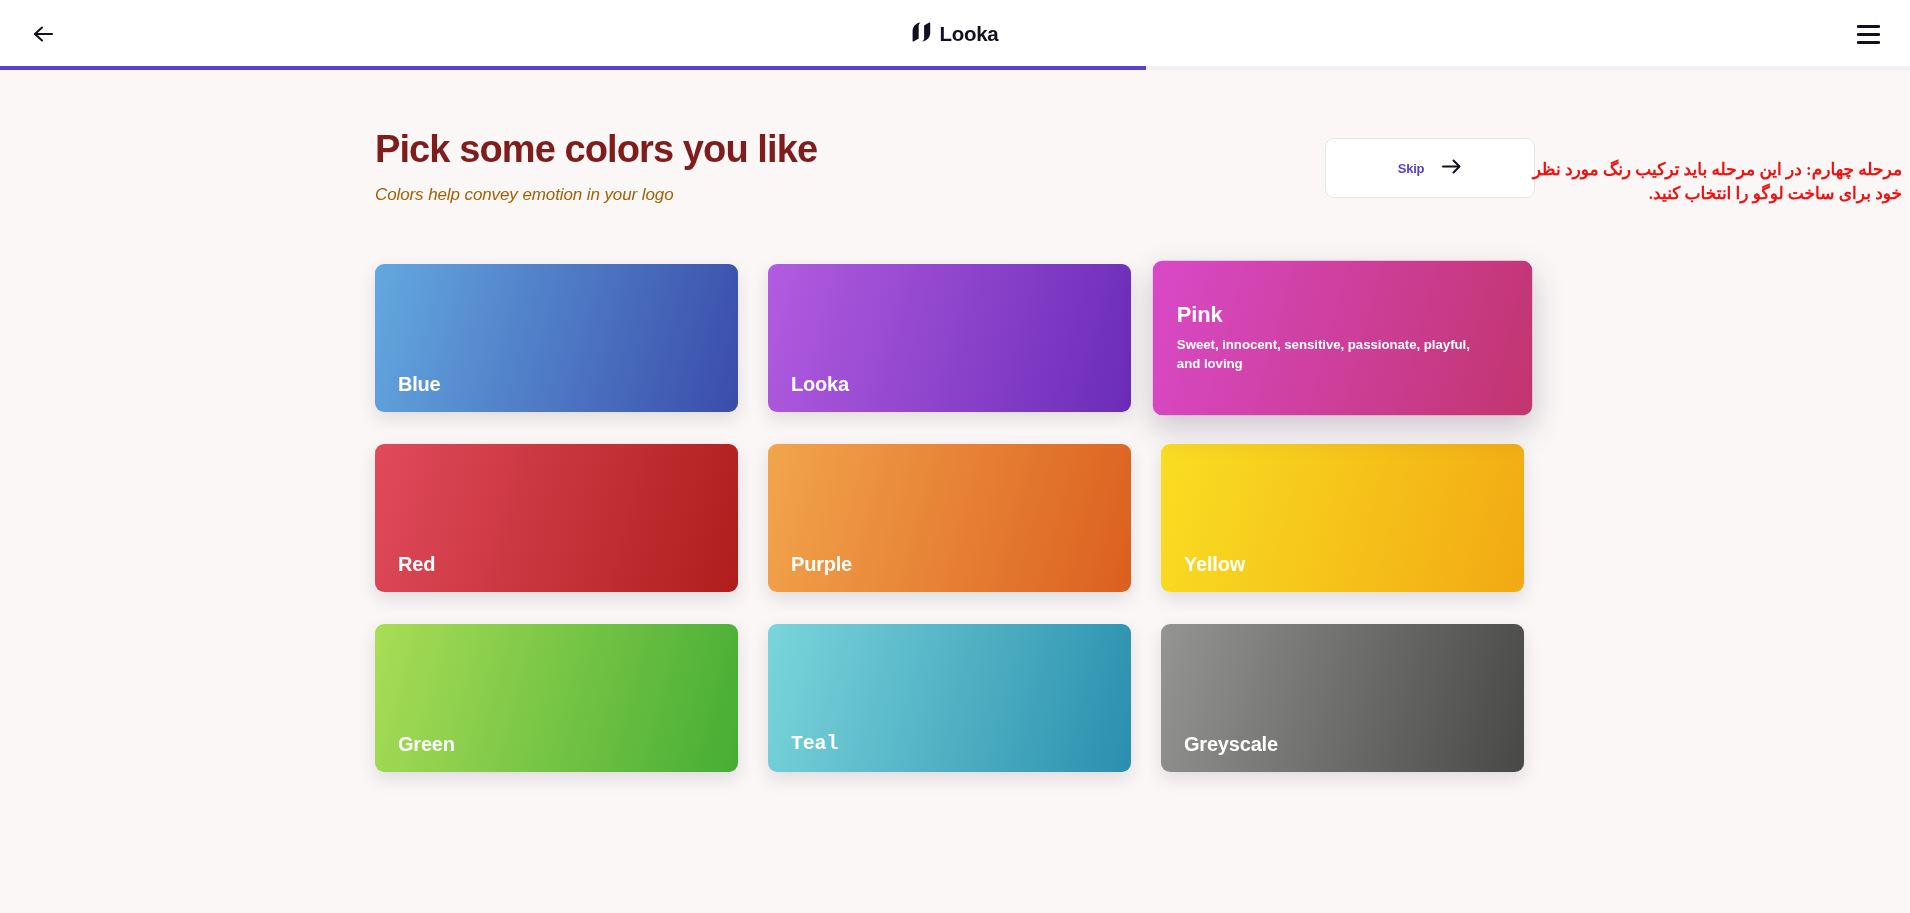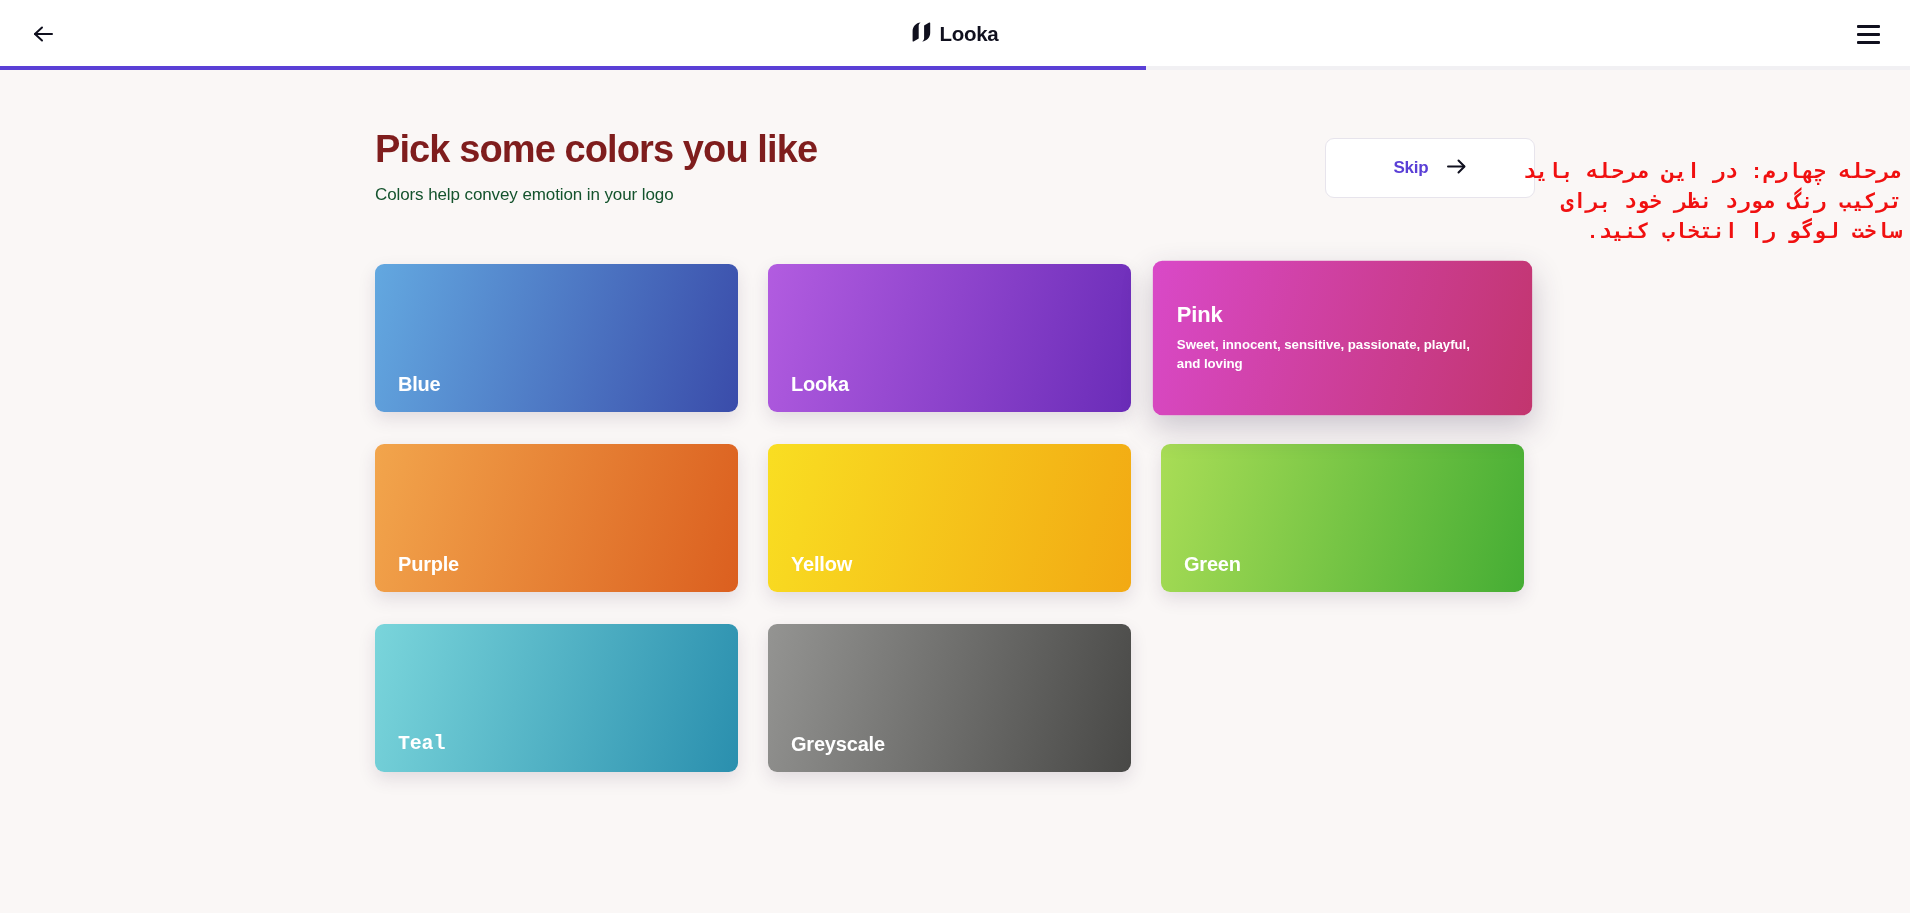--- a/index.html
+++ b/index.html
@@ -118,39 +118,40 @@
   .page-title {
     font-size: 38px;
     font-weight: bold;
     letter-spacing: -0.9px;
     color: #7f1d1d;
     line-height: 1.12;
   }
   .page-subtitle {
     margin-top: 14px;
     font-size: 17px;
-    color: #14532d;
+    color: #a16207;
     letter-spacing: -0.1px;
+    font-style: italic;
   }
 
   .skip-btn {
     margin-top: 10px;
     width: 210px;
     height: 60px;
     border: 1px solid #E7E4EC;
     border-radius: 9px;
     background: #ffffff;
     display: flex;
     align-items: center;
     justify-content: center;
     gap: 17px;
     cursor: pointer;
   }
   .skip-label {
-    font-size: 17px;
+    font-size: 13px;
     font-weight: bold;
     color: #5A3FD6;
     letter-spacing: -0.2px;
   }
 
   
   .color-grid {
     margin-top: 59px;
     display: grid;
     grid-template-columns: repeat(3, 363px);
@@ -199,22 +200,22 @@
   }
 
   
   .annotation {
     position: absolute;
     top: 88px;
     right: 8px;
     width: 380px;
     text-align: right;
     direction: rtl;
-    font-family: Liberation Mono, monospace;
-    font-size: 21px;
+    font-family: Liberation Serif, serif;
+    font-size: 17px;
     font-weight: bold;
     line-height: 1.44;
     color: #F01010;
   }
 </style>
 </head>
 <body>
 
 <div class="header">
 
@@ -274,20 +275,23 @@
     <div class="color-card" style="background: linear-gradient(105deg, rgb(99, 168, 224) 0%, rgb(58, 76, 170) 100%);">
           <div class="color-name">Blue</div>
         </div>
         <div class="color-card" style="background: linear-gradient(105deg, rgb(178, 92, 224) 0%, rgb(106, 44, 184) 100%);">
           <div class="color-name">Looka</div>
         </div>
         <div class="color-card hovered" style="background: linear-gradient(105deg, rgb(217, 73, 200) 0%, rgb(194, 53, 110) 100%);">
           <div class="color-name">Pink</div>
           <div class="color-desc">Sweet, innocent, sensitive, passionate, playful, and loving</div>
         </div>
+        <div class="color-card" style="background: linear-gradient(105deg, rgb(224, 74, 92) 0%, rgb(175, 30, 28) 100%);">
+          <div class="color-name">Red</div>
+        </div>
         <div class="color-card" style="background: linear-gradient(105deg, rgb(242, 165, 76) 0%, rgb(219, 95, 31) 100%);">
           <div class="color-name">Purple</div>
         </div>
         <div class="color-card" style="background: linear-gradient(105deg, rgb(249, 222, 34) 0%, rgb(242, 169, 19) 100%);">
           <div class="color-name">Yellow</div>
         </div>
         <div class="color-card" style="background: linear-gradient(105deg, rgb(169, 221, 86) 0%, rgb(69, 173, 52) 100%);">
           <div class="color-name">Green</div>
         </div>
         <div class="color-card" style="background: linear-gradient(105deg, rgb(122, 213, 219) 0%, rgb(42, 143, 174) 100%); font-family: Liberation Mono, monospace;">

